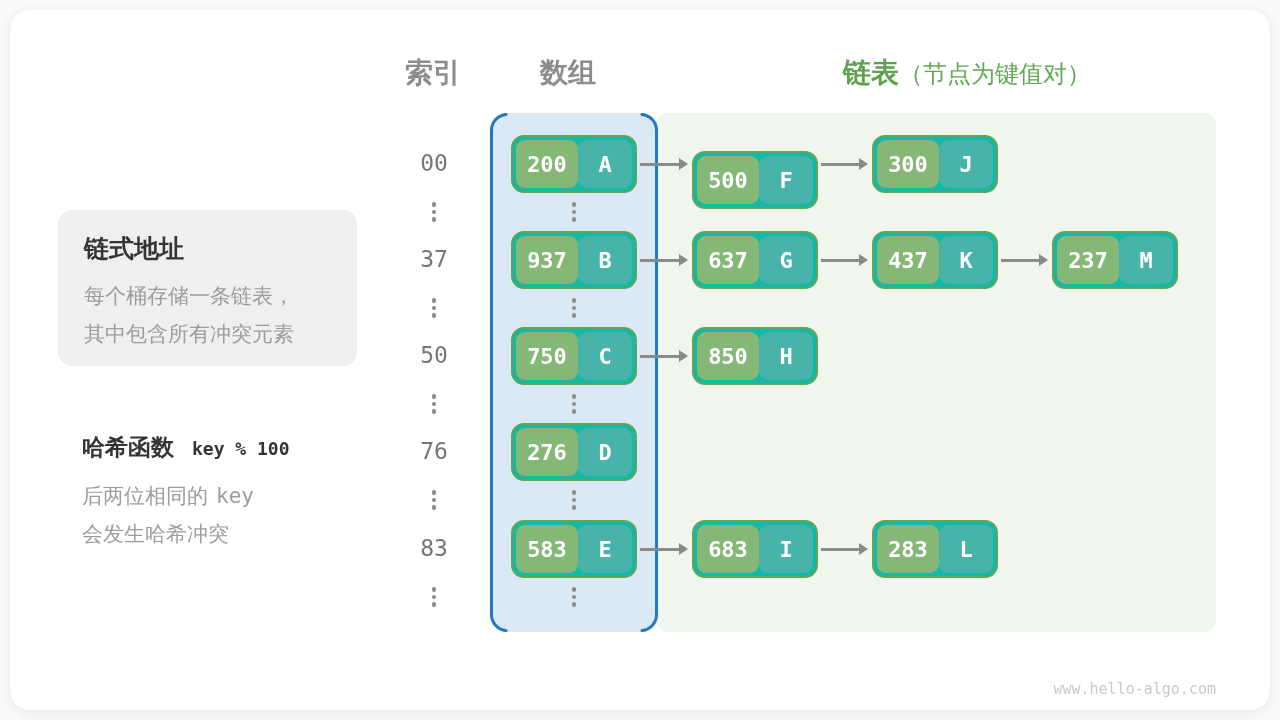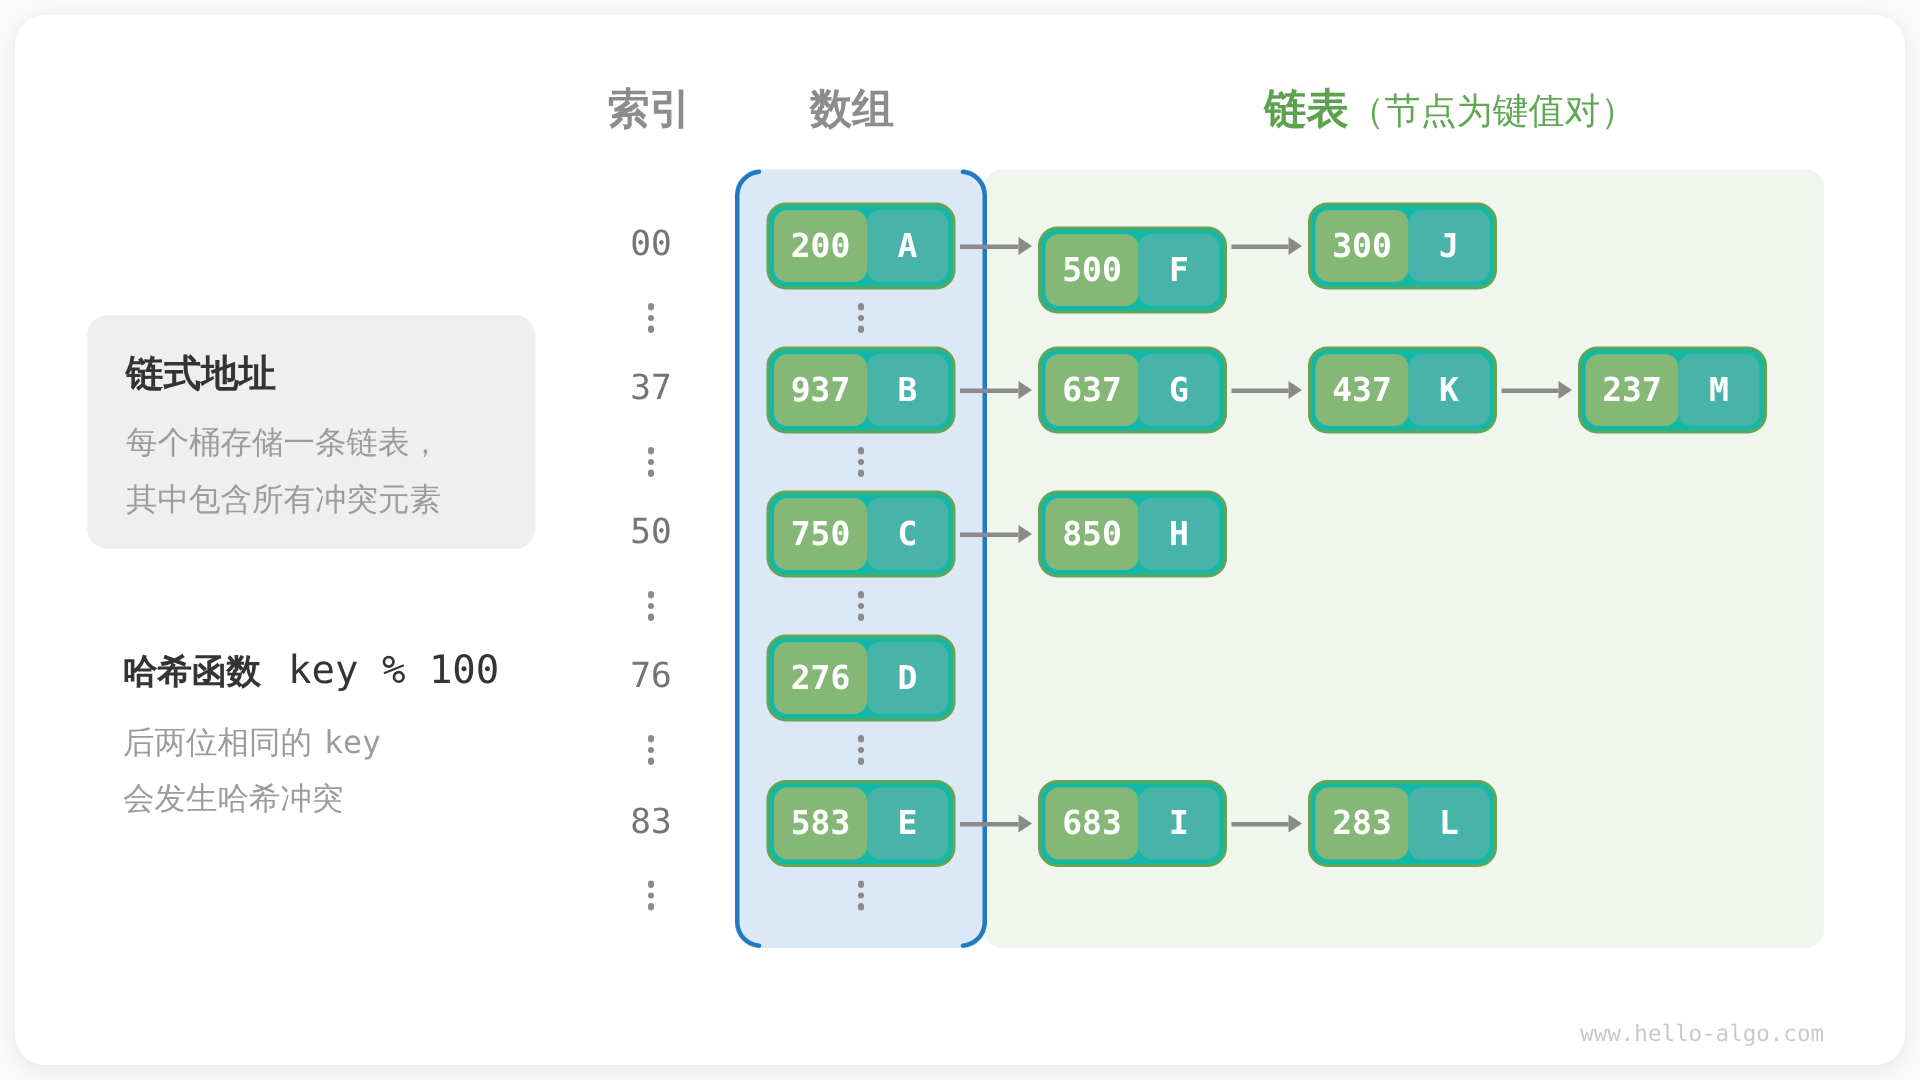--- a/index.html
+++ b/index.html
@@ -24,21 +24,21 @@
   .hdr-note{font-size:24px;font-weight:normal;color:var(--note-green);}
   
   .info-box{position:absolute;left:58px;top:210px;width:299px;height:156px;
             background:var(--info-bg);border-radius:14px;padding:22px 26px;}
   .info-title{font-size:25px;font-weight:bold;color:var(--title-dark);margin-bottom:12px;}
   .info-line{font-size:21px;color:var(--body-gray);line-height:38px;white-space:nowrap;}
   
   .hash-note{position:absolute;left:82px;top:432px;white-space:nowrap;}
   .hash-title{display:flex;align-items:baseline;margin-bottom:14px;}
   .hash-label{font-size:23px;font-weight:bold;color:var(--title-dark);}
-  .hash-formula{font-family:"DejaVu Sans Mono",monospace;font-size:26px;font-weight:normal;
+  .hash-formula{font-family:"DejaVu Sans Mono",monospace;font-size:18px;font-weight:bold;
                 color:var(--title-dark);margin-left:18px;}
   .hash-desc{font-size:21px;color:var(--body-gray);line-height:37px;}
   .hash-desc .code{font-family:"DejaVu Sans Mono",monospace;margin-left:8px;}
   
   .list-bg{position:absolute;left:656px;top:113px;width:560px;height:519px;
            background:var(--list-fill);border-radius:12px;}
   .array-fill{position:absolute;left:490px;top:113px;width:168px;height:519px;
               background:var(--array-fill);border-radius:16px;}
   .array-border-svg{position:absolute;left:0;top:0;width:1280px;height:720px;pointer-events:none;}
   

